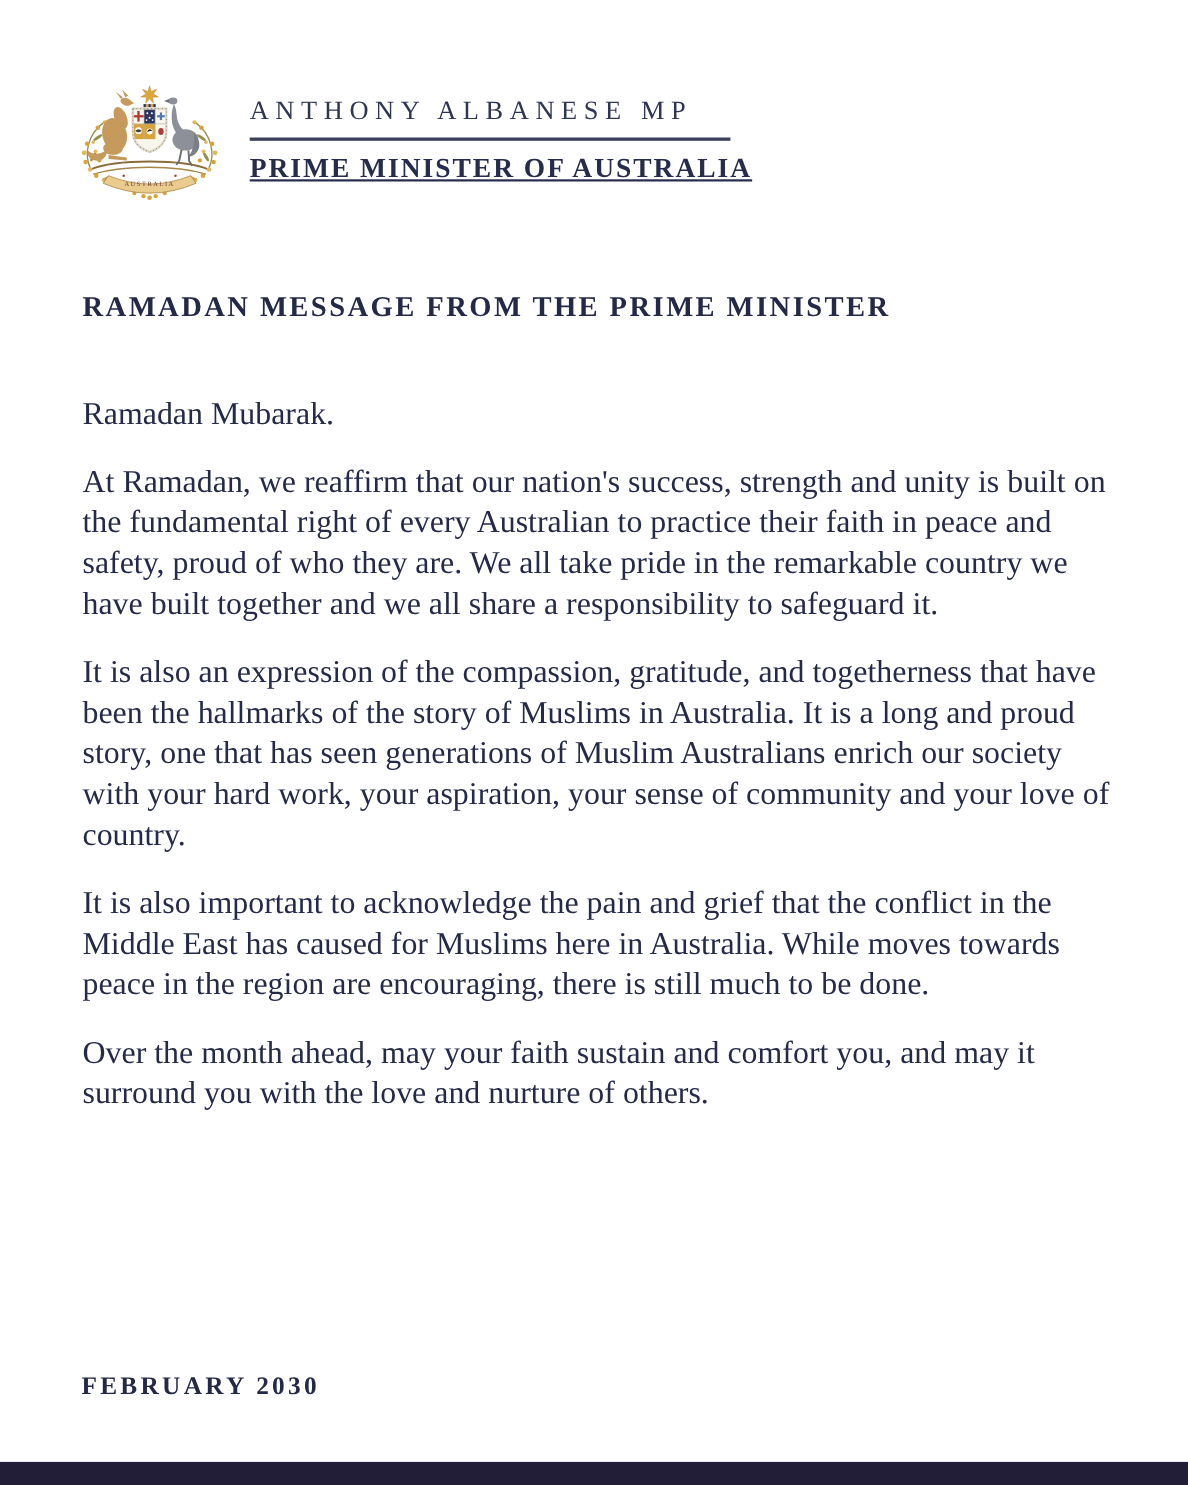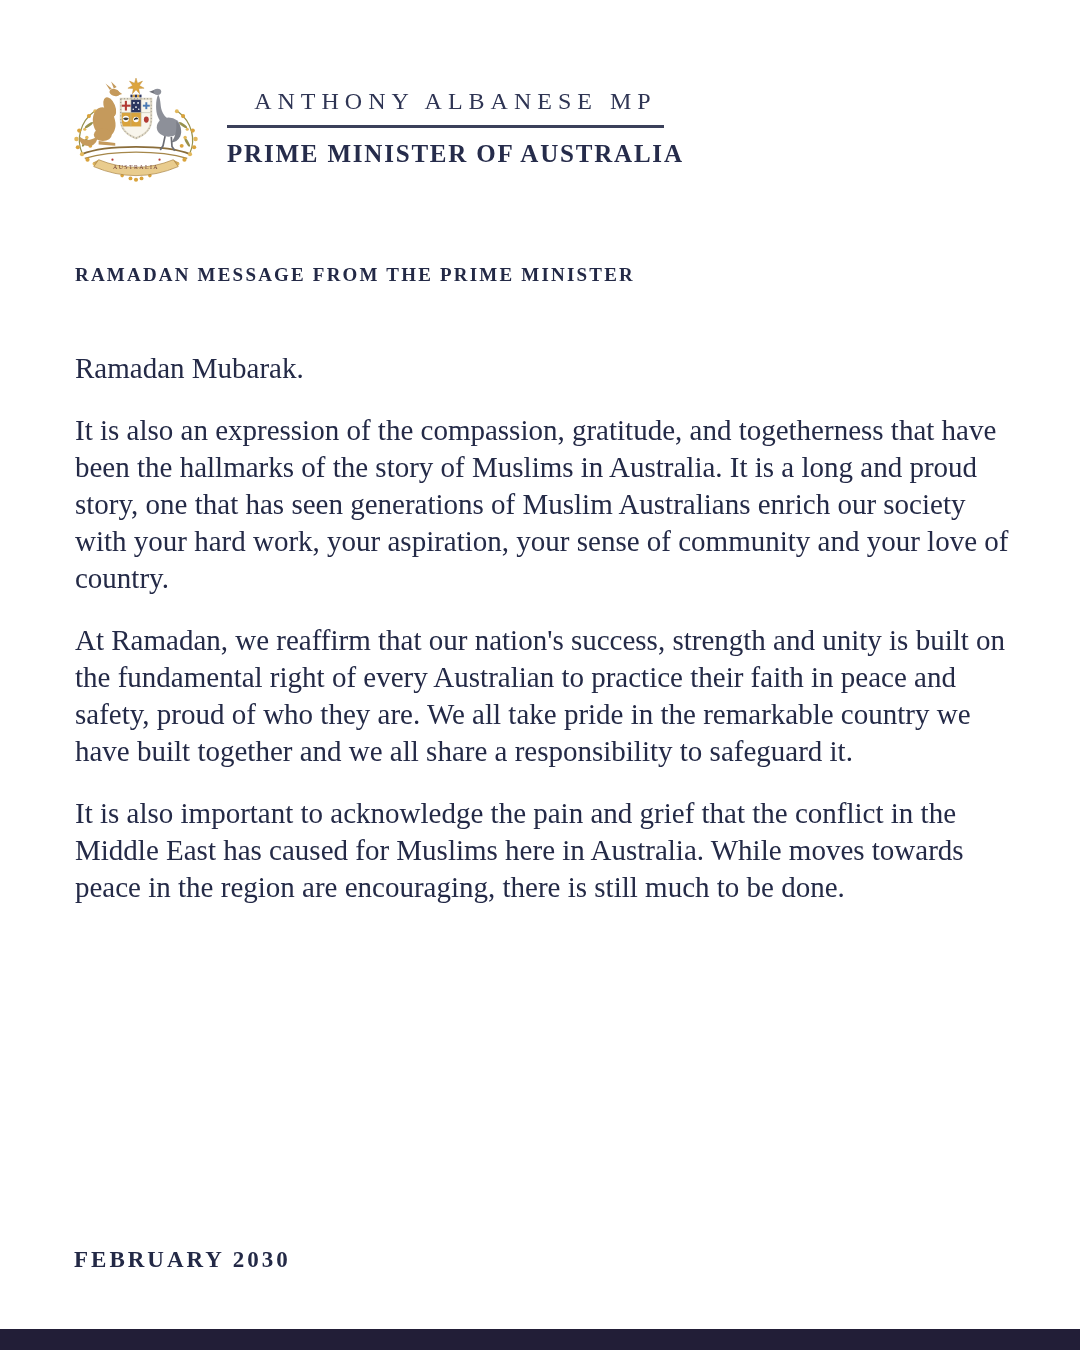--- a/index.html
+++ b/index.html
@@ -4,35 +4,35 @@
 <style>
   html,body{margin:0;padding:0;background:#e9e9e9;}
   #page{
     position:relative;width:1080px;height:1350px;margin:0 auto;
     background:#ffffff;overflow:hidden;
     font-family:"Liberation Serif","DejaVu Serif",serif;
     color:#242a47;
   }
   
   .crest{position:absolute;left:64px;top:76px;width:144px;height:112px;}
-  .head-text{position:absolute;left:227px;top:88px;text-align:center;}
+  .head-text{position:absolute;left:227px;top:88px;}
   .officeholder-name{
     font-size:24px;letter-spacing:6px;color:#2f3554;white-space:nowrap;
   }
   .head-rule{
     width:437px;border:0;border-top:3px solid #3b405a;margin:10px 0 0 0;
   }
   .officeholder-title{
     margin-top:12px;font-size:25px;font-weight:700;letter-spacing:1.8px;
-    color:#262c4b;white-space:nowrap;
+    color:#262c4b;white-space:nowrap;text-decoration:underline;
   }
   
   .message{position:absolute;left:75px;top:264px;width:936px;}
   .message-heading{
-    margin:0;font-size:19px;font-weight:700;letter-spacing:2.2px;
+    margin:0;font-size:26px;font-weight:700;letter-spacing:2.2px;
     color:#232946;white-space:nowrap;
   }
   .message p{margin:25px 0 0 0;font-size:29px;line-height:37px;color:#242a47;}
   .message-heading + p{margin-top:64px;}
   
   .date-line{
     position:absolute;left:74px;top:1247px;font-size:23px;font-weight:700;
     letter-spacing:3px;color:#232946;
   }
   .bottom-bar{
@@ -171,21 +171,22 @@
 
   <div class="head-text">
     <div class="officeholder-name">ANTHONY ALBANESE MP</div>
     <hr class="head-rule">
     <div class="officeholder-title">PRIME MINISTER OF AUSTRALIA</div>
   </div>
 
   <div class="message">
     <h1 class="message-heading">RAMADAN MESSAGE FROM THE PRIME MINISTER</h1>
     <p>Ramadan Mubarak.</p>
+    <p>At Ramadan, we reaffirm that our nation's success, strength and unity is built on the fundamental right of every Australian to practice their faith in peace and safety, proud of who they are. We all take pride in the remarkable country we have built together and we all share a responsibility to safeguard it.</p>
     <p>It is also an expression of the compassion, gratitude, and togetherness that have been the hallmarks of the story of Muslims in Australia. It is a long and proud story, one that has seen generations of Muslim Australians enrich our society with your hard work, your aspiration, your sense of community and your love of country.</p>
-    <p>At Ramadan, we reaffirm that our nation's success, strength and unity is built on the fundamental right of every Australian to practice their faith in peace and safety, proud of who they are. We all take pride in the remarkable country we have built together and we all share a responsibility to safeguard it.</p>
     <p>It is also important to acknowledge the pain and grief that the conflict in the Middle East has caused for Muslims here in Australia. While moves towards peace in the region are encouraging, there is still much to be done.</p>
+    <p>Over the month ahead, may your faith sustain and comfort you, and may it surround you with the love and nurture of others.</p>
   </div>
 
   <div class="date-line">FEBRUARY 2030</div>
   <div class="bottom-bar"></div>
 
 </div>
 
 </body></html>

